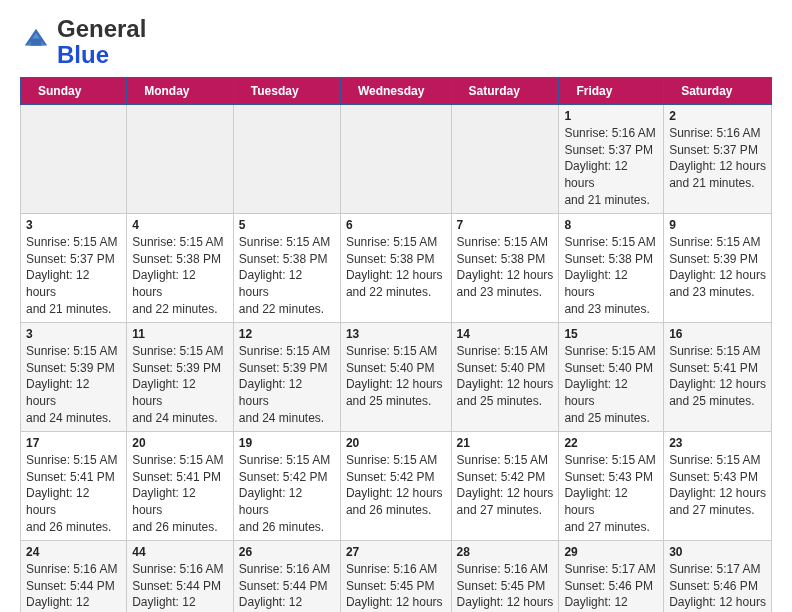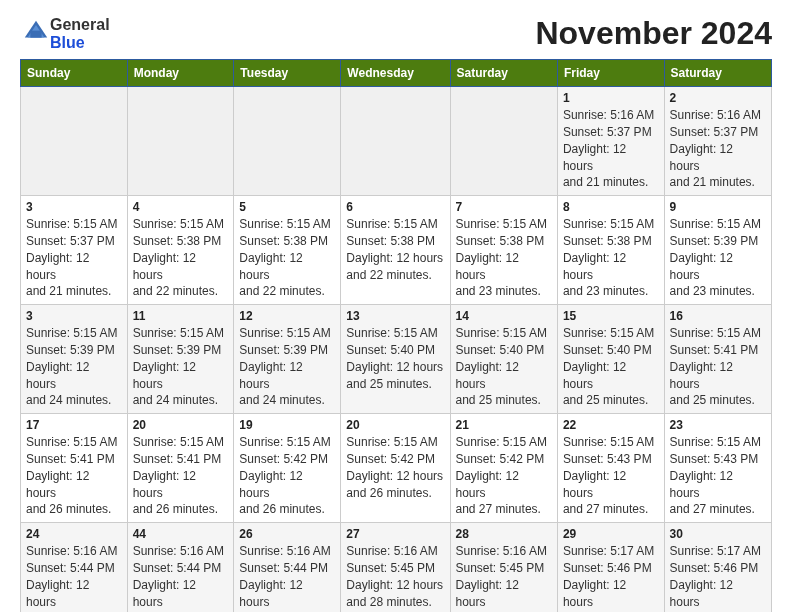--- a/index.html
+++ b/index.html
@@ -19,23 +19,24 @@
       display: flex;
       justify-content: space-between;
       align-items: flex-start;
       margin-bottom: 8px;
     }
     .logo {
       display: flex;
       align-items: center;
     }
     .logo-text {
-      font-size: 16px;
+      font-size: 24px;
       font-weight: bold;
       line-height: 1.1;
+      margin-left: 7px;
     }
     .logo-text .general {
       color: #333;
     }
     .logo-text .blue {
       color: #1d4ed8;
     }
     .logo-icon {
       width: 28px;
       height: 28px;
@@ -53,25 +54,25 @@
     .location {
       font-size: 14px;
       color: #444;
     }
     .calendar {
       width: 100%;
       border-collapse: collapse;
       border: 1px solid #ccc;
     }
     .calendar th {
-      background-color: #4d7c0f;
+      background-color: #be185d;
       color: #fff;
       font-size: 12px;
       font-weight: bold;
-      padding: 6px 6px;
+      padding: 6px 17px;
       text-align: left;
       border: 1px solid #2d5a9e;
     }
     .calendar td {
       vertical-align: top;
       border: 1px solid #ccc;
       padding: 4px 5px;
       width: 113px;
       min-height: 70px;
       font-size: 10px;
@@ -114,21 +115,20 @@
         </svg>
       </div>
       <div>
         <div class="logo-text">
           <span class="general">General</span><br>
           <span class="blue">Blue</span>
         </div>
       </div>
     </div>
     <div class="title-block">
-      <div class="month-year">November 2024</div>
     </div>
   </div>
 
   <table class="calendar">
     <thead>
       <tr>
       <th>Sunday</th>
           <th>Monday</th>
           <th>Tuesday</th>
           <th>Wednesday</th>

